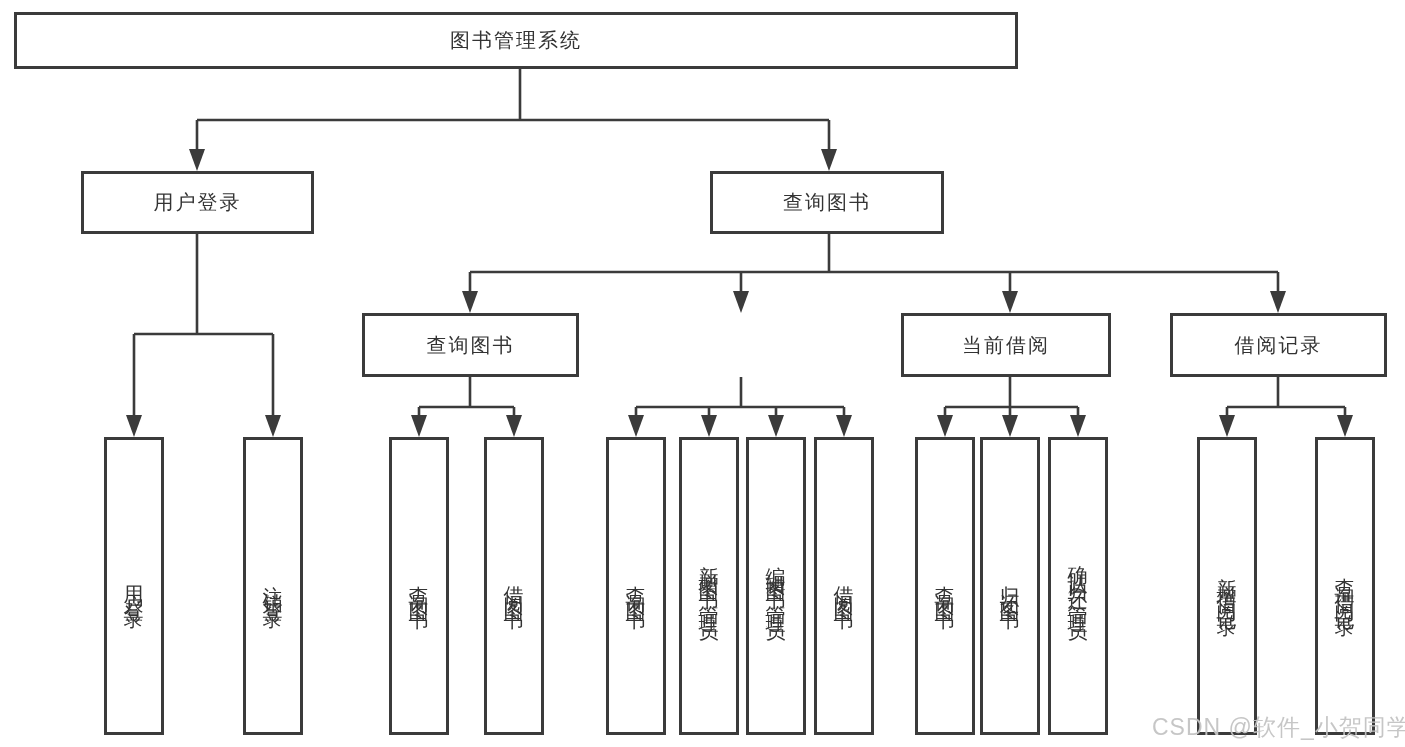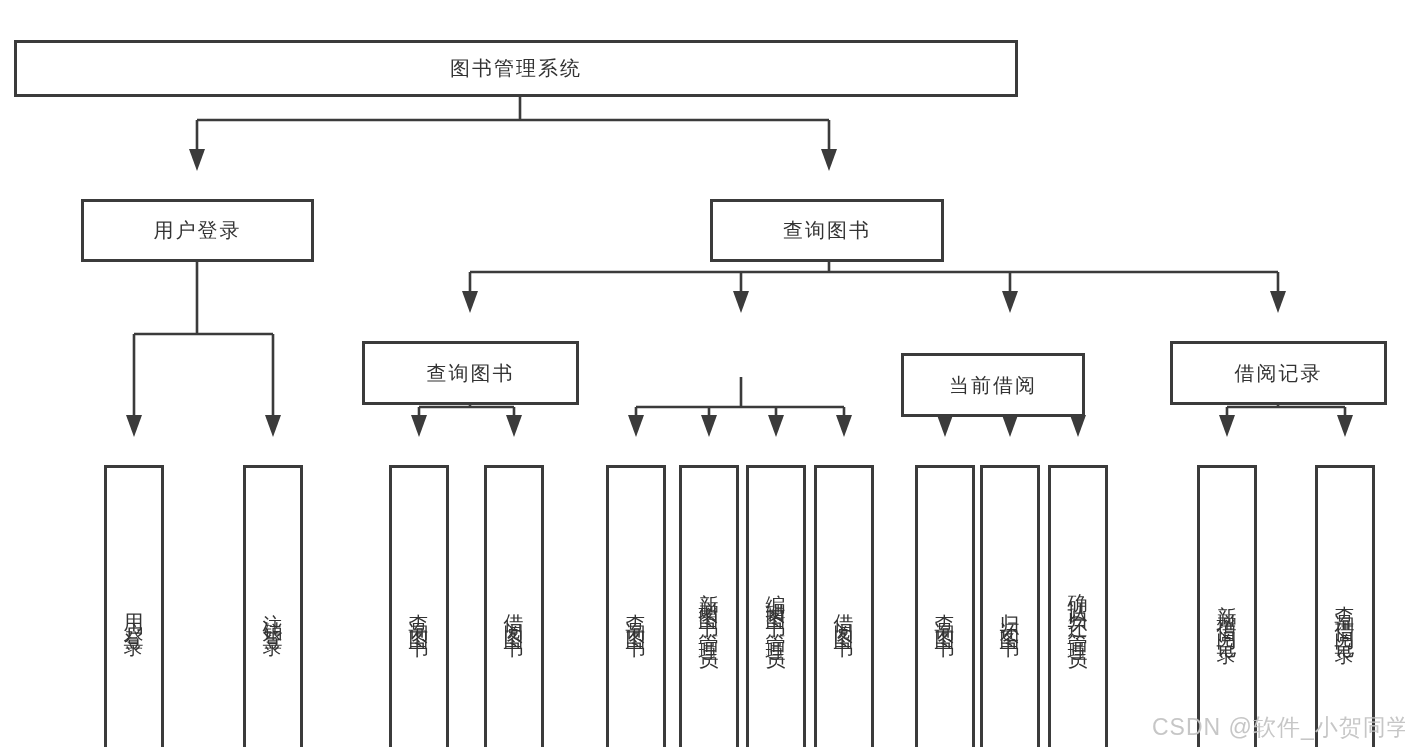--- a/index.html
+++ b/index.html
@@ -14,37 +14,36 @@
   .box{
     position:absolute;
     box-sizing:border-box;
     border:3px solid #3b3b3b;
     background:#ffffff;
     display:grid;place-items:center;
     font-size:20px;color:#333333;
     z-index:2;
     letter-spacing:2px;
     white-space:nowrap;
-    margin-top:28px;
   }
   .leaf{
     top:437px;width:60px;height:298px;
     writing-mode:vertical-rl;
     text-orientation:mixed;
     letter-spacing:8px;
     line-height:1;
     font-size:20px;
     white-space:normal;
   }
   .n-root{left:14px;top:12px;width:1004px;height:57px}
   .n-l2a{left:81px;top:171px;width:233px;height:63px}
   .n-l2b{left:710px;top:171px;width:234px;height:63px}
   .n-l3a{left:362px;top:313px;width:217px;height:64px}
   .n-l3b{left:633px;top:313px;width:217px;height:64px}
-  .n-l3c{left:901px;top:325px;width:184px;height:64px}
+  .n-l3c{left:901px;top:313px;width:210px;height:64px}
   .n-l3d{left:1170px;top:313px;width:217px;height:64px}
   .lf0{left:104px}.lf1{left:243px}.lf2{left:389px}.lf3{left:484px}
   .lf4{left:606px}.lf5{left:679px}.lf6{left:746px}.lf7{left:814px}
   .lf8{left:915px}.lf9{left:980px}.lf10{left:1048px}
   .lf11{left:1197px}.lf12{left:1315px}
   .watermark{
     position:absolute;left:1152px;top:712px;z-index:5;
     font-size:23px;color:#c4c4c4;letter-spacing:1px;
     white-space:nowrap;opacity:.95;
   }

